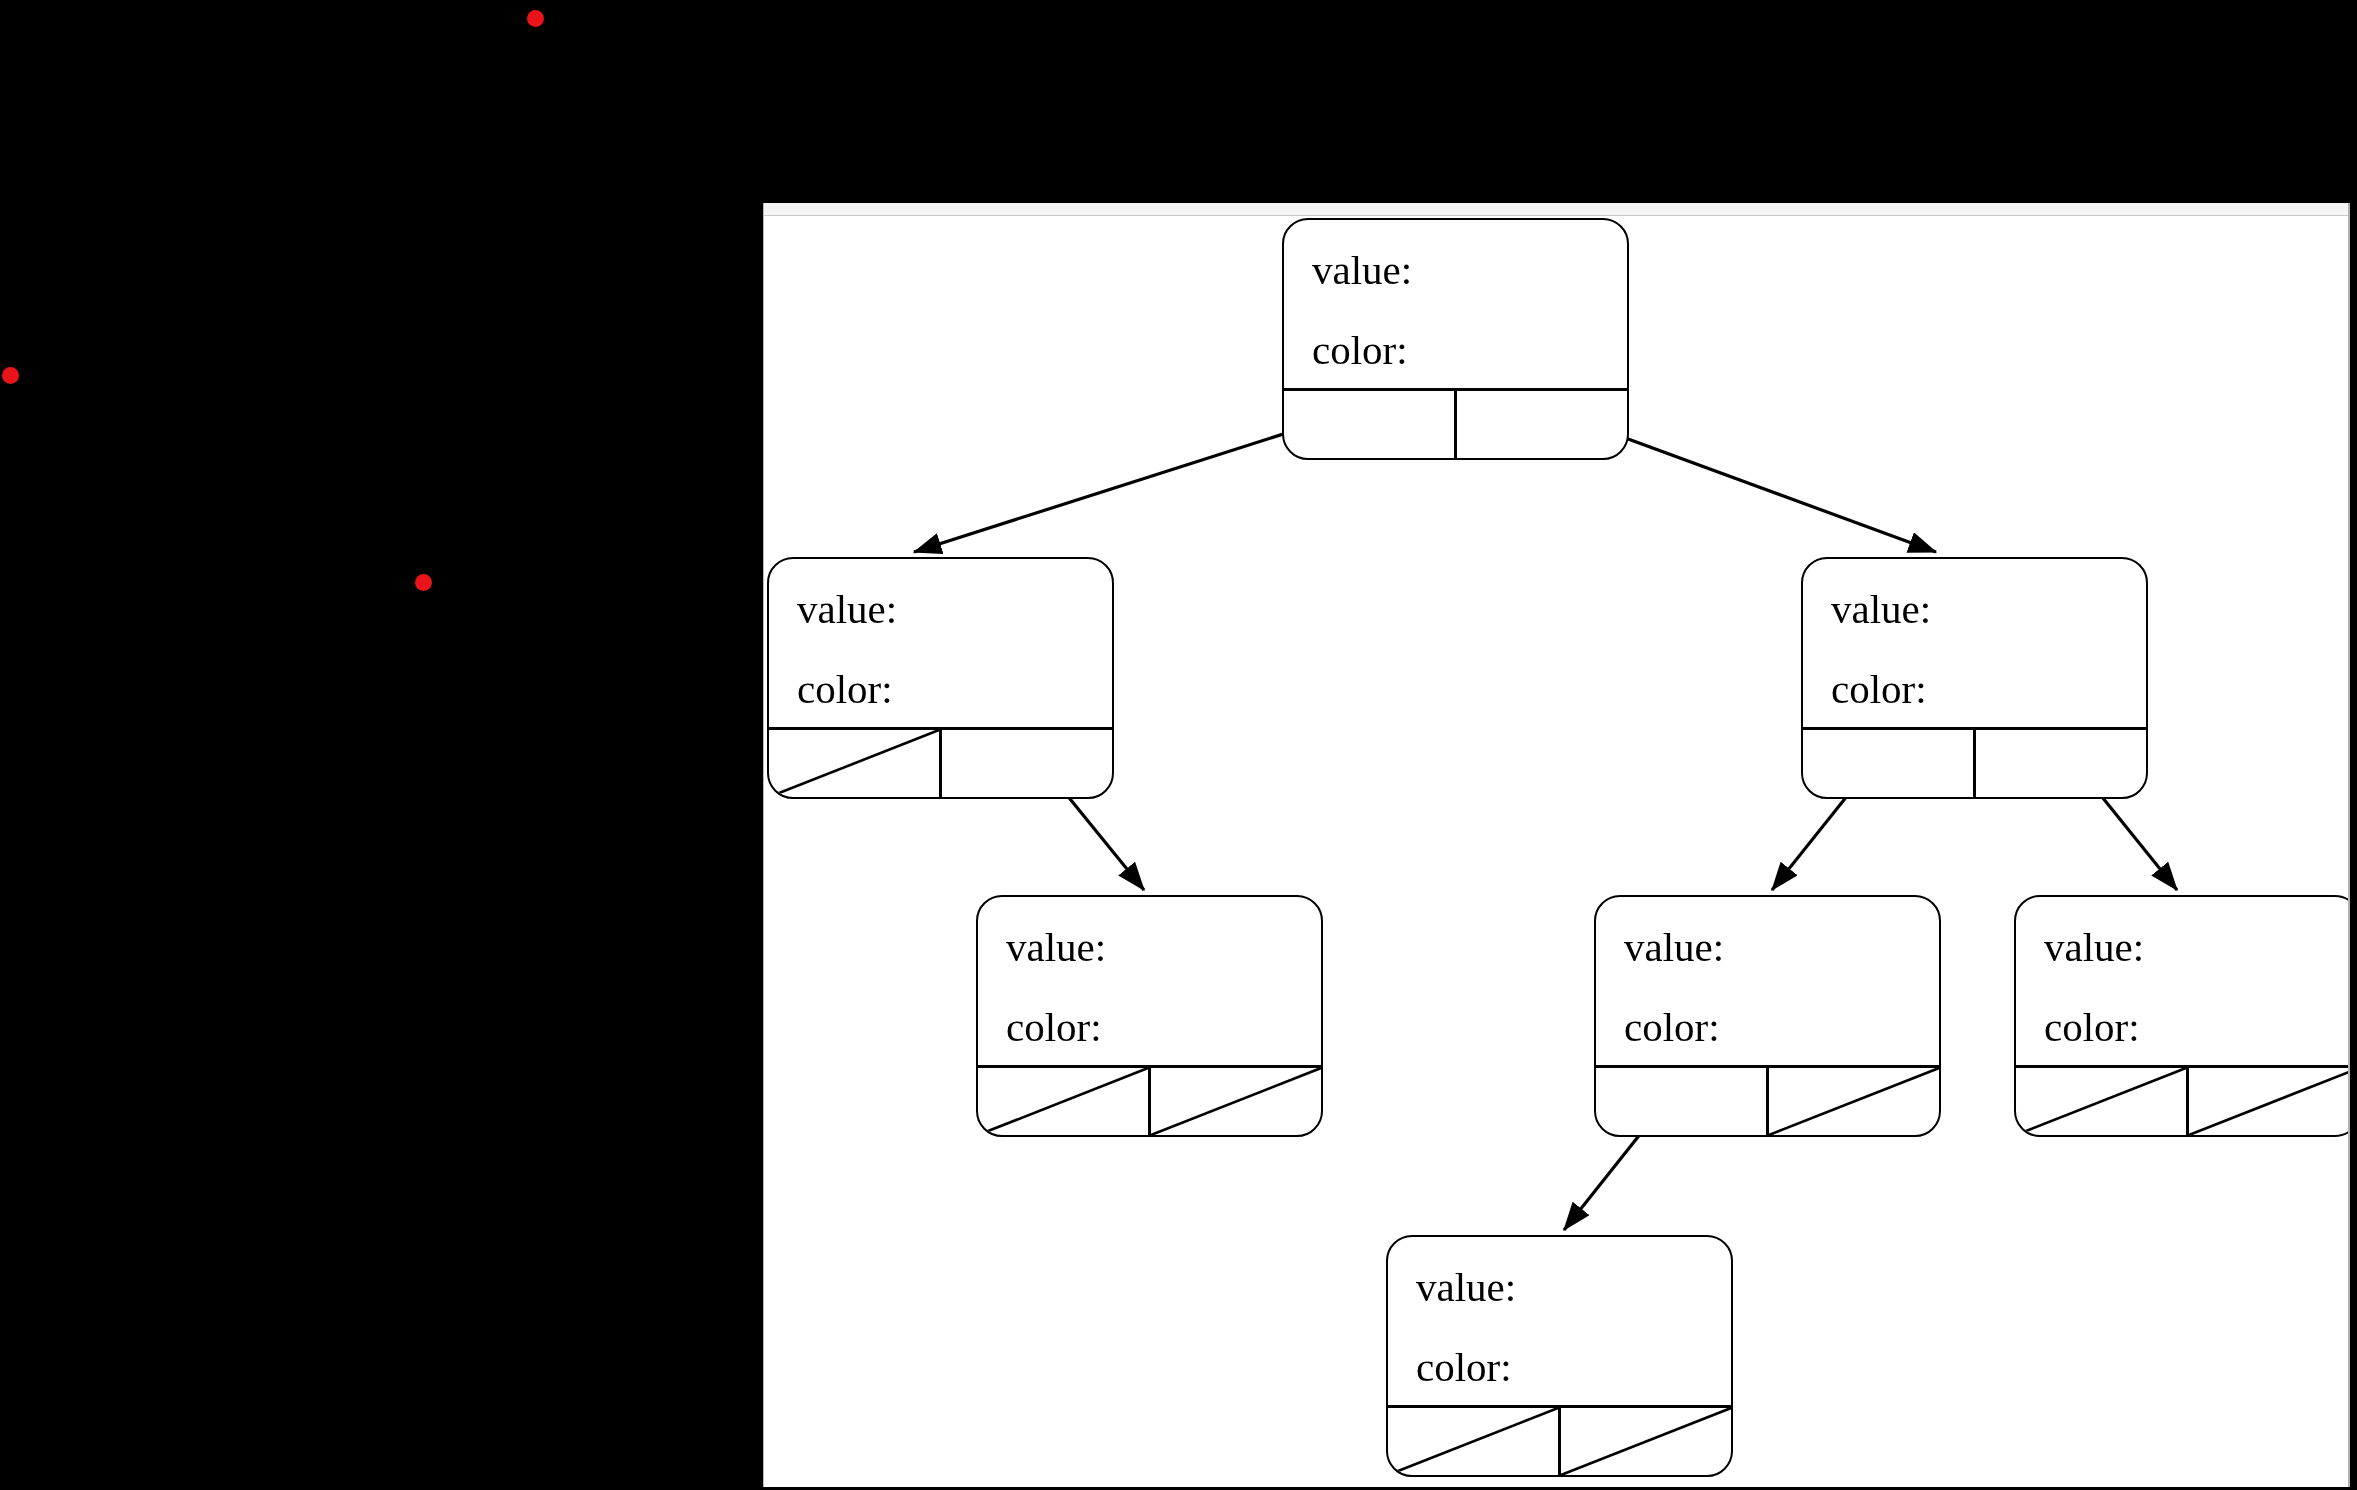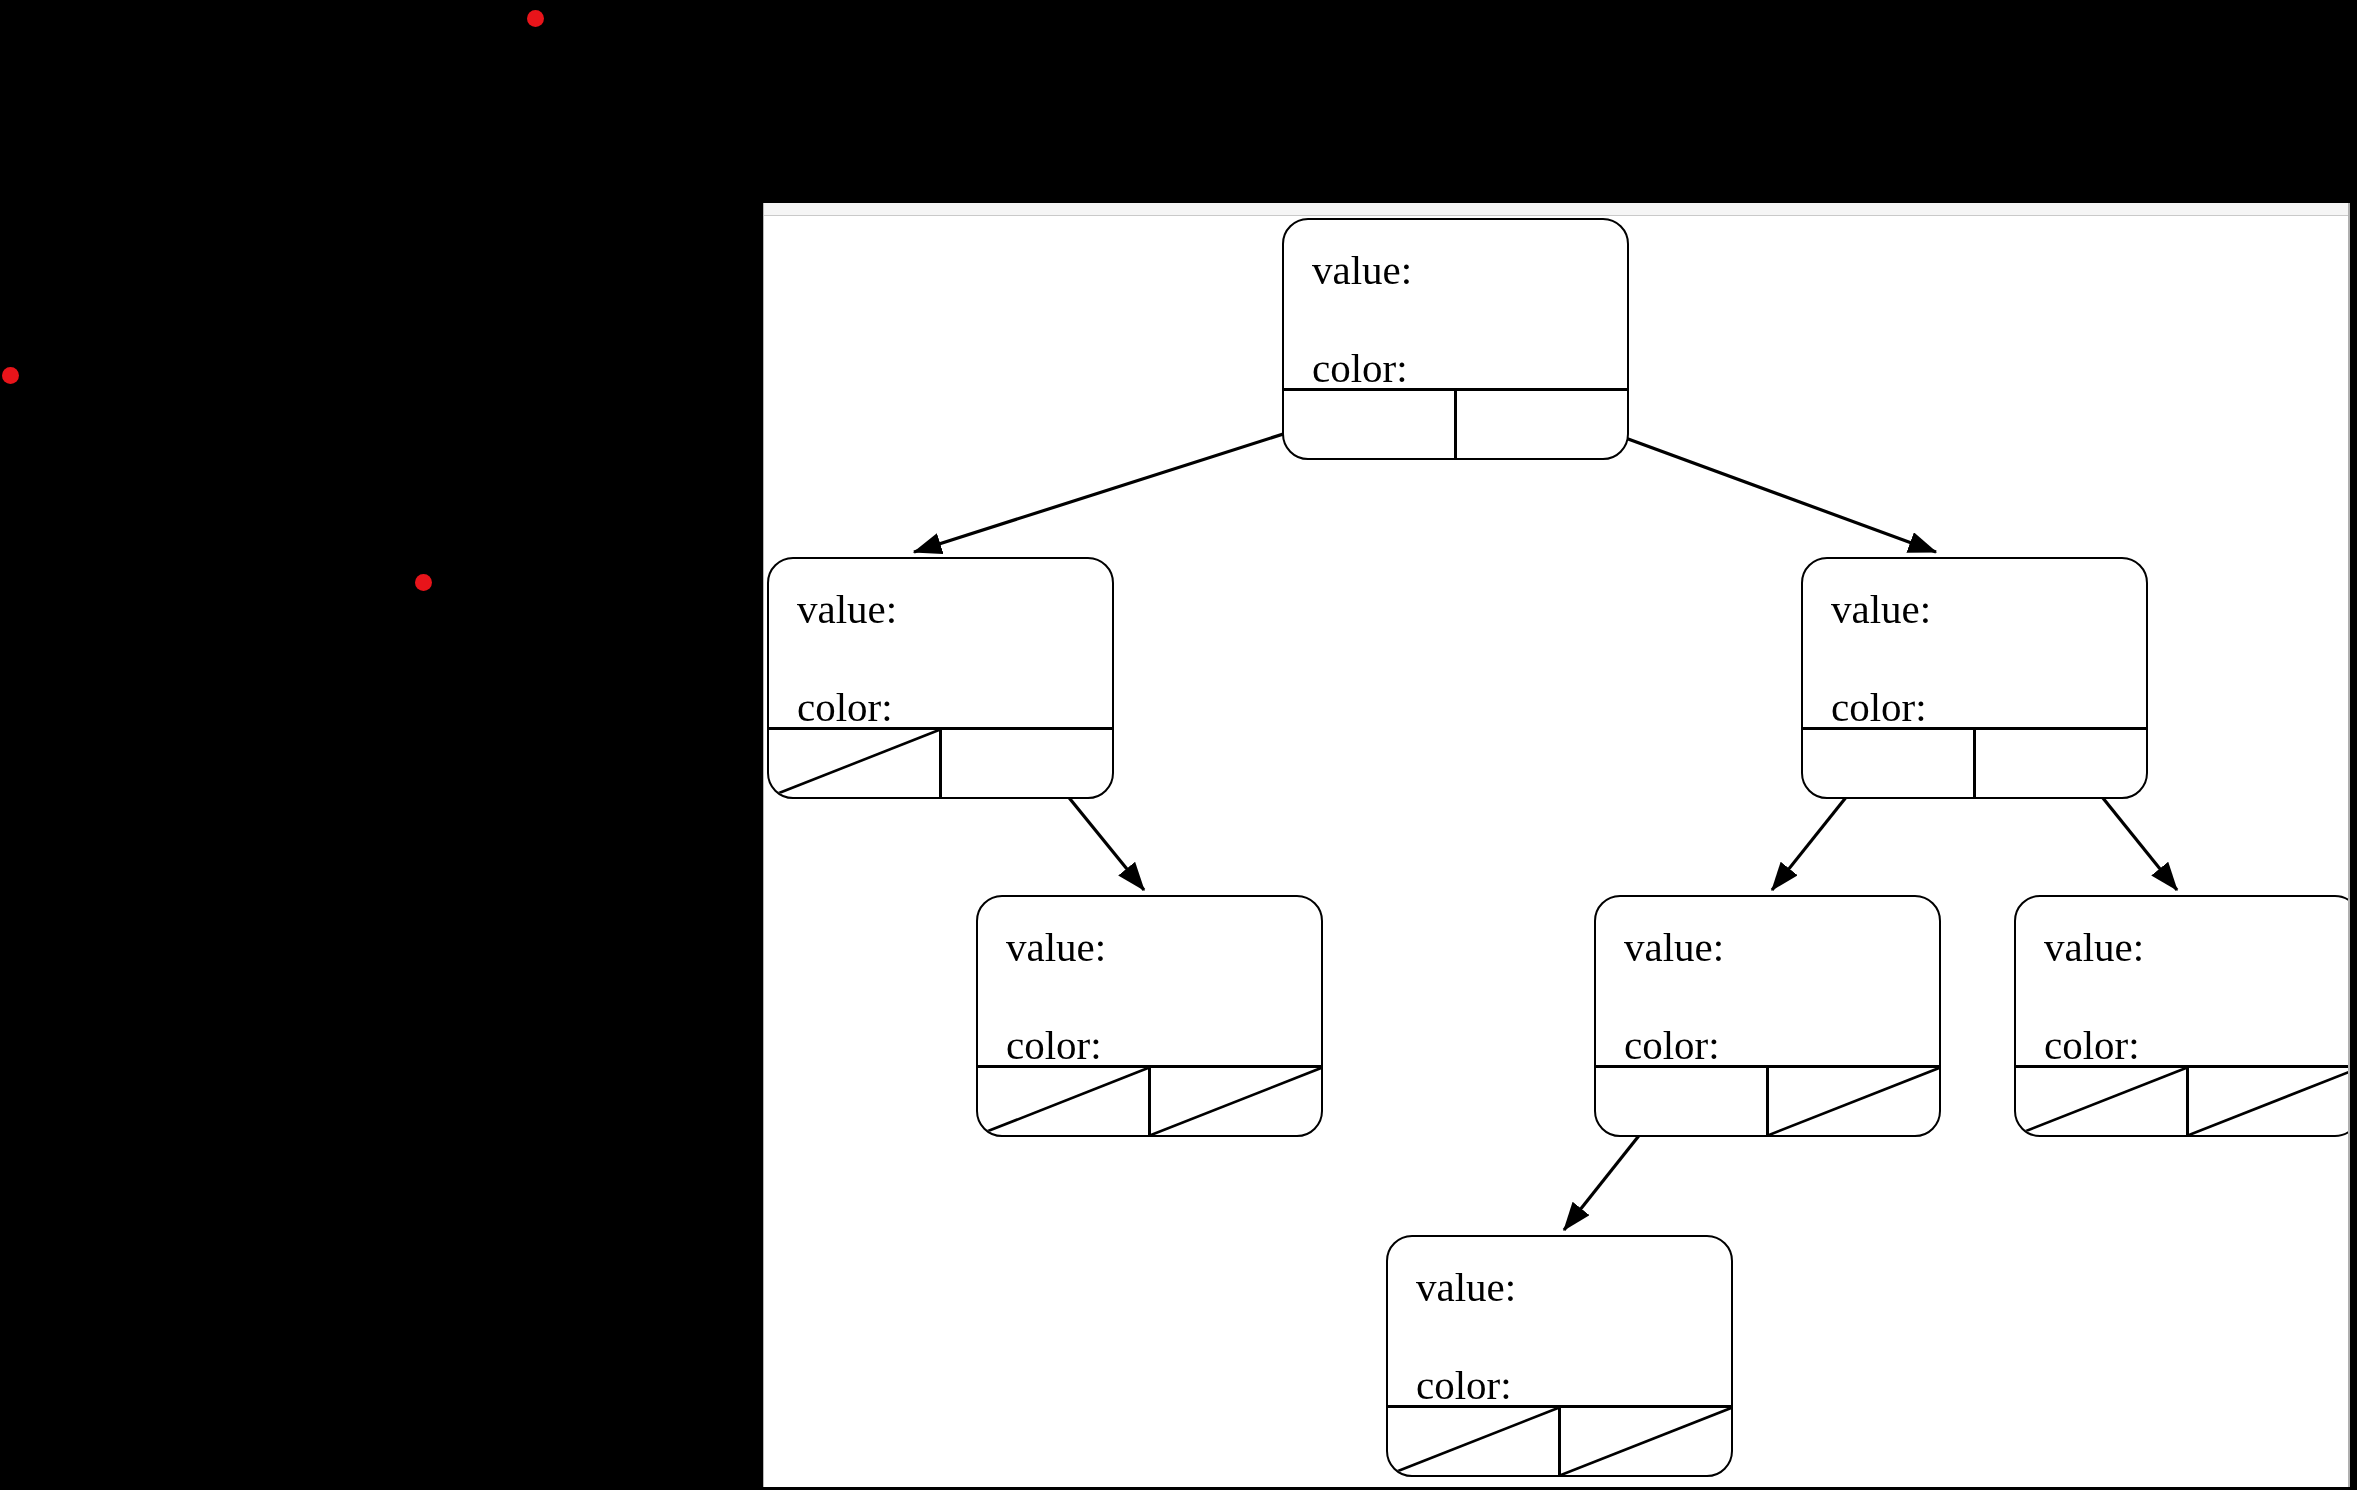--- a/index.html
+++ b/index.html
@@ -97,21 +97,21 @@
     padding: 30px 12px 0 28px;
     box-sizing: border-box;
   }
   .node-field {
     font-size: 41px;
     line-height: 1.0;
     color: #000000;
     white-space: nowrap;
   }
   .node-field + .node-field {
-    margin-top: 57px;
+    margin-top: 39px;
   }
   .node-pointers {
     position: absolute;
     left: 0;
     bottom: 0;
     width: 100%;
     height: 70px;
     display: flex;
     border-top: 3px solid #000000;
     box-sizing: border-box;

